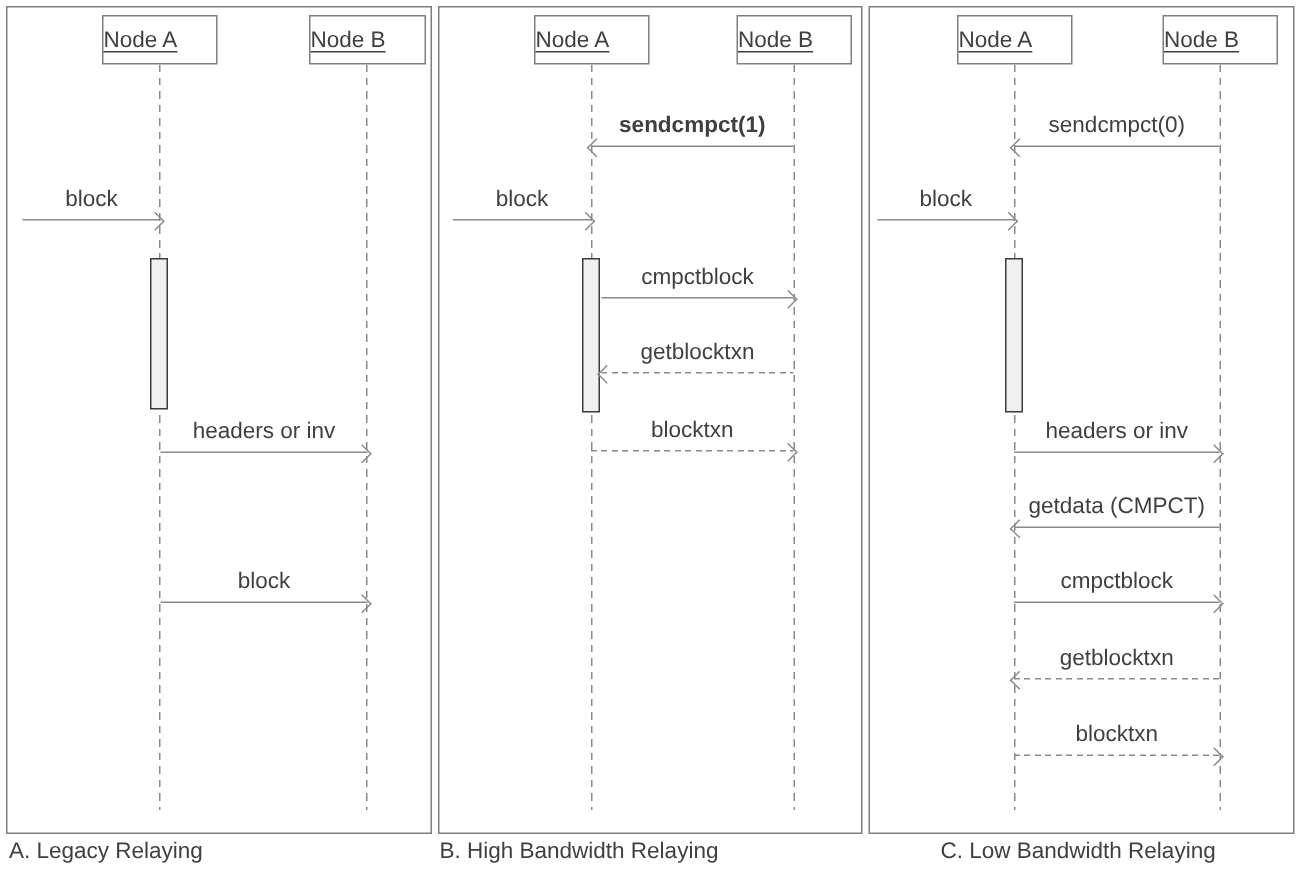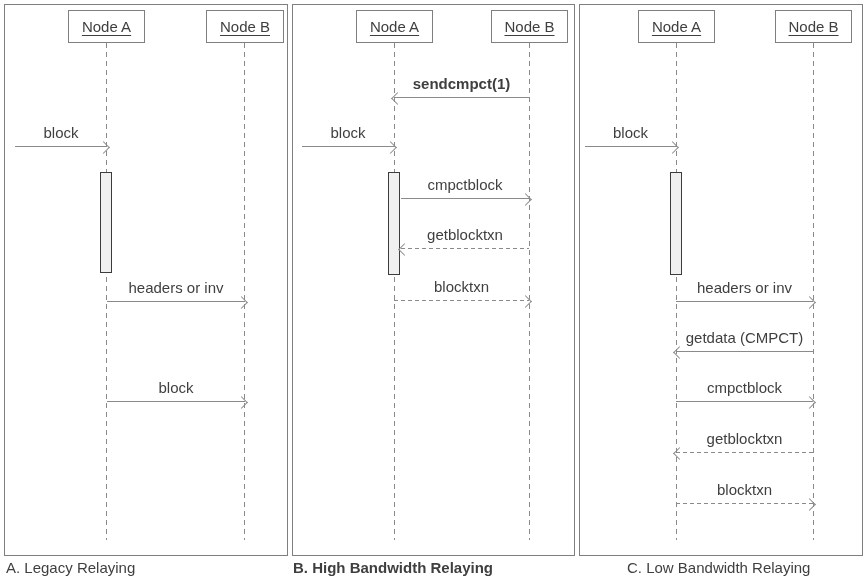--- a/index.html
+++ b/index.html
@@ -26,21 +26,20 @@
     border:1px solid var(--border);
     background:#ffffff;
   }
   .actor-box{
     position:absolute;
     height:33px;
     border:1px solid var(--border);
     background:#ffffff;
     display:flex;
     align-items:center;
-    justify-content:center;
   }
   .actor-label{
     font-size:15px;
     color:var(--text);
     text-decoration:underline;
     text-underline-offset:3px;
     white-space:nowrap;
   }
   .lifeline{
     position:absolute;
@@ -177,33 +176,38 @@
       <div class="msg-line dashed"></div>
       <span class="ah left"></span>
     </div>
 
     <div class="message" style="left:101px; top:273px; width:135px;">
       <div class="msg-label">blocktxn</div>
       <div class="msg-line dashed"></div>
       <span class="ah right"></span>
     </div>
   </section>
-  <div class="caption" style="left:293px; top:559px;font-weight:bold;">B. High Bandwidth Relaying</div>
+  <div class="caption" style="left:293px; top:559px;">B. High Bandwidth Relaying</div>
 
   <section class="panel" style="left:579px; top:4px; width:284px; height:552px;">
     <div class="lifeline" style="left:96px; top:38px; height:497px;"></div>
     <div class="lifeline" style="left:233px; top:38px; height:497px;"></div>
 
     <div class="actor-box" style="left:58px; top:5px; width:77px;">
       <span class="actor-label">Node A</span>
     </div>
     <div class="actor-box" style="left:195px; top:5px; width:77px;">
       <span class="actor-label">Node B</span>
     </div>
 
+    <div class="message" style="left:96px; top:70px; width:137px;">
+      <div class="msg-label">sendcmpct(0)</div>
+      <div class="msg-line"></div>
+      <span class="ah left"></span>
+    </div>
 
     <div class="message" style="left:5px; top:119px; width:91px;">
       <div class="msg-label">block</div>
       <div class="msg-line"></div>
       <span class="ah right"></span>
     </div>
 
     <div class="activation" style="left:90px; top:167px; height:103px;"></div>
 
     <div class="message" style="left:96px; top:274px; width:137px;">

